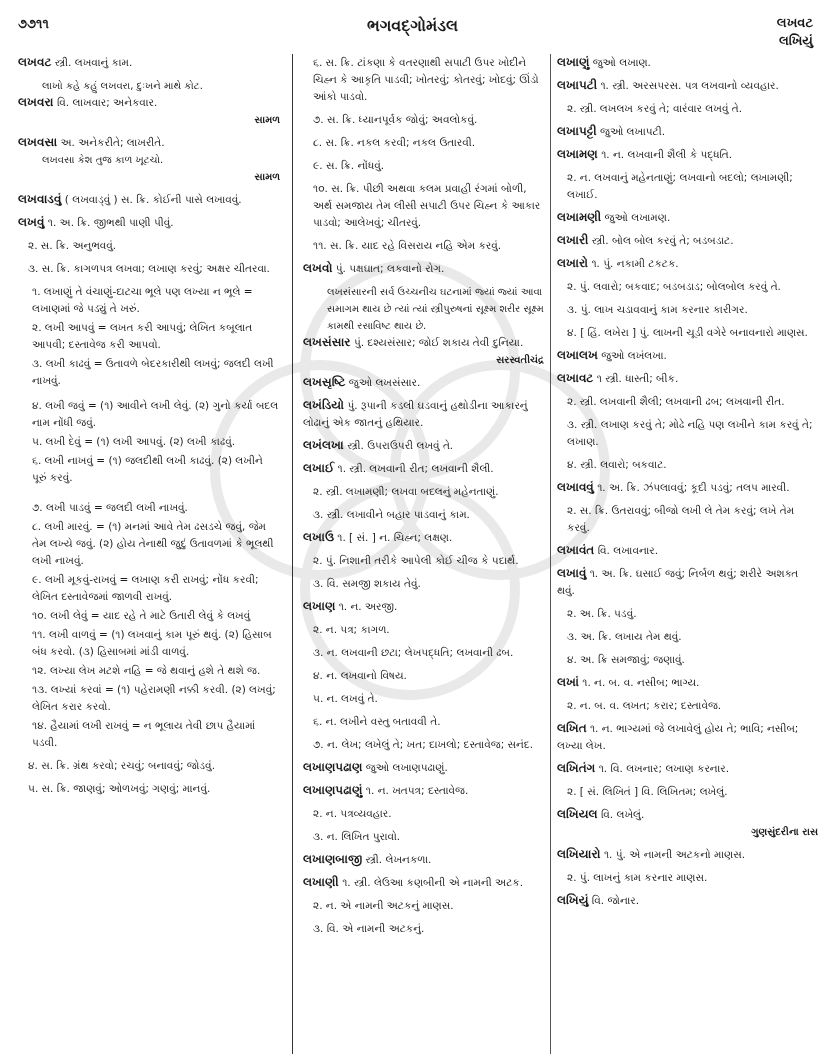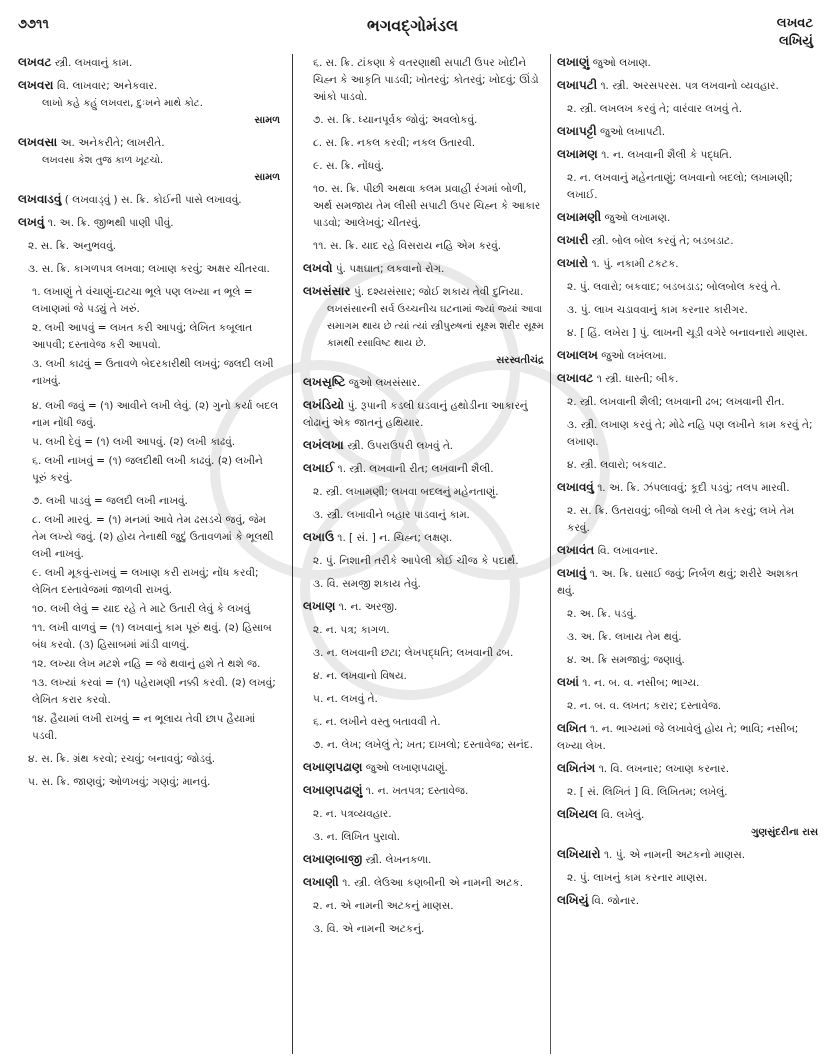--- a/index.html
+++ b/index.html
@@ -51,22 +51,22 @@
   <div style="left:100px; top:180px; width:200px; height:200px;"></div>
   <div style="left:100px; top:-40px; width:200px; height:200px;"></div>
 </div>
 
 <div class="columns">
   <div class="col col-1">
       <div class="entry">
         <span class="line"><span class="hw">લખવટ</span> <span>સ્ત્રી. લખવાનું કામ.</span></span>
       </div>
       <div class="entry">
+        <span class="line quote">લાખો કહે કહું લખવરા, દુઃખને માથે કોટ.</span>
         <span class="line"><span class="hw">લખવરા</span> <span>વિ. લાખવાર; અનેકવાર.</span></span>
-        <span class="line quote">લાખો કહે કહું લખવરા, દુઃખને માથે કોટ.</span>
         <span class="line source">સામળ</span>
       </div>
       <div class="entry">
         <span class="line"><span class="hw">લખવસા</span> <span>અ. અનેકરીતે; લાખરીતે.</span></span>
         <span class="line quote">લખવસા કેશ તુજ કાળ ખૂટચો.</span>
         <span class="line source">સામળ</span>
       </div>
       <div class="entry">
         <span class="line"><span class="hw">લખવાડવું</span> <span>( લખવાડ્વું ) સ. ક્રિ. કોઈની પાસે લખાવવું.</span></span>
       </div>
@@ -78,21 +78,21 @@
       </div>
       <div class="entry">
         <span class="line sub">૩. સ. ક્રિ. કાગળપત્ર લખવા; લખાણ કરવું; અક્ષર ચીતરવા.</span>
       </div>
       <div class="entry">
         <span class="line sub2" style="margin-bottom: 2px;">૧. લખાણું તે વંચાણું-દાટચા ભૂલે પણ લખ્યા ન ભૂલે = લખાણમાં જે પડ્યું તે ખરું.</span>
         <span class="line sub2" style="margin-bottom: 2px;">૨. લખી આપવું = લખત કરી આપવું; લેખિત કબૂલાત આપવી; દસ્તાવેજ કરી આપવો.</span>
         <span class="line sub2" style="margin-bottom: 8px;">૩. લખી કાઢવું = ઉતાવળે બેદરકારીથી લખવું; જલદી લખી નાખવું.</span>
         <span class="line sub2" style="margin-bottom: 2px;">૪. લખી જવું = (૧) આવીને લખી લેવું. (૨) ગુનો કર્યા બદલ નામ નોંધી જવું.</span>
         <span class="line sub2" style="margin-bottom: 2px;">૫. લખી દેવું = (૧) લખી આપવું. (૨) લખી કાઢવું.</span>
-        <span class="line sub2" style="margin-bottom: 6px;">૬. લખી નાખવું = (૧) જલદીથી લખી કાઢવું. (૨) લખીને પૂરું કરવું.</span>
+        <span class="line sub2" style="margin-bottom: 13px;">૬. લખી નાખવું = (૧) જલદીથી લખી કાઢવું. (૨) લખીને પૂરું કરવું.</span>
         <span class="line sub2" style="margin-bottom: 2px;">૭. લખી પાડવું = જલદી લખી નાખવું.</span>
         <span class="line sub2" style="margin-bottom: 2px;">૮. લખી મારવું. = (૧) મનમાં આવે તેમ ઢસડચે જવું, જેમ તેમ લખ્યે જવું. (૨) હોય તેનાથી જુદું ઉતાવળમાં કે ભૂલથી લખી નાખવું.</span>
         <span class="line sub2" style="margin-bottom: 2px;">૯. લખી મૂકવું-રાખવું = લખાણ કરી રાખવું; નોંધ કરવી; લેખિત દસ્તાવેજમાં જાળવી રાખવું.</span>
         <span class="line sub2" style="margin-bottom: 2px;">૧૦. લખી લેવું = યાદ રહે તે માટે ઉતારી લેવું કે લખવું</span>
         <span class="line sub2" style="margin-bottom: 2px;">૧૧. લખી વાળવું = (૧) લખવાનું કામ પૂરું થવું. (૨) હિસાબ બંધ કરવો. (૩) હિસાબમાં માંડી વાળવું.</span>
         <span class="line sub2" style="margin-bottom: 2px;">૧૨. લખ્યા લેખ મટશે નહિ = જે થવાનું હશે તે થશે જ.</span>
         <span class="line sub2" style="margin-bottom: 2px;">૧૩. લખ્યાં કરવાં = (૧) પહેરામણી નક્કી કરવી. (૨) લખવું; લેખિત કરાર કરવો.</span>
         <span class="line sub2" style="margin-bottom: 2px;">૧૪. હૈયામાં લખી રાખવું = ન ભૂલાય તેવી છાપ હૈયામાં પડવી.</span>
       </div>
       <div class="entry">
@@ -118,22 +118,22 @@
       <div class="entry">
         <span class="line sub">૧૦. સ. ક્રિ. પીછી અથવા કલમ પ્રવાહી રંગમાં બોળી, અર્થ સમજાય તેમ લીસી સપાટી ઉપર ચિહ્ન કે આકાર પાડવો; આલેખવું; ચીતરવું.</span>
       </div>
       <div class="entry">
         <span class="line sub">૧૧. સ. ક્રિ. યાદ રહે વિસરાય નહિ એમ કરવું.</span>
       </div>
       <div class="entry">
         <span class="line"><span class="hw">લખવો</span> <span>પું. પક્ષઘાત; લકવાનો રોગ.</span></span>
       </div>
       <div class="entry">
+        <span class="line quote">લખસંસારની સર્વ ઉચ્ચનીચ ઘટનામાં જ્યાં જ્યાં આવા સમાગમ થાય છે ત્યાં ત્યાં સ્ત્રીપુરુષનાં સૂક્ષ્મ શરીર સૂક્ષ્મ કામથી રસાવિષ્ટ થાય છે.</span>
         <span class="line"><span class="hw">લખસંસાર</span> <span>પું. દશ્યસંસાર; જોઈ શકાય તેવી દુનિયા.</span></span>
-        <span class="line quote">લખસંસારની સર્વ ઉચ્ચનીચ ઘટનામાં જ્યાં જ્યાં આવા સમાગમ થાય છે ત્યાં ત્યાં સ્ત્રીપુરુષનાં સૂક્ષ્મ શરીર સૂક્ષ્મ કામથી રસાવિષ્ટ થાય છે.</span>
         <span class="line source">સરસ્વતીચંદ્ર</span>
       </div>
       <div class="entry">
         <span class="line"><span class="hw">લખસૃષ્ટિ</span> <span>જુઓ લખસંસાર.</span></span>
       </div>
       <div class="entry">
         <span class="line"><span class="hw">લખંડિયો</span> <span>પું. રૂપાની કડલી ઘડવાનું હથોડીના આકારનું લોઢાનું એક જાતનું હથિયાર.</span></span>
       </div>
       <div class="entry">
         <span class="line"><span class="hw">લખંલખા</span> <span>સ્ત્રી. ઉપરાઉપરી લખવું તે.</span></span>

